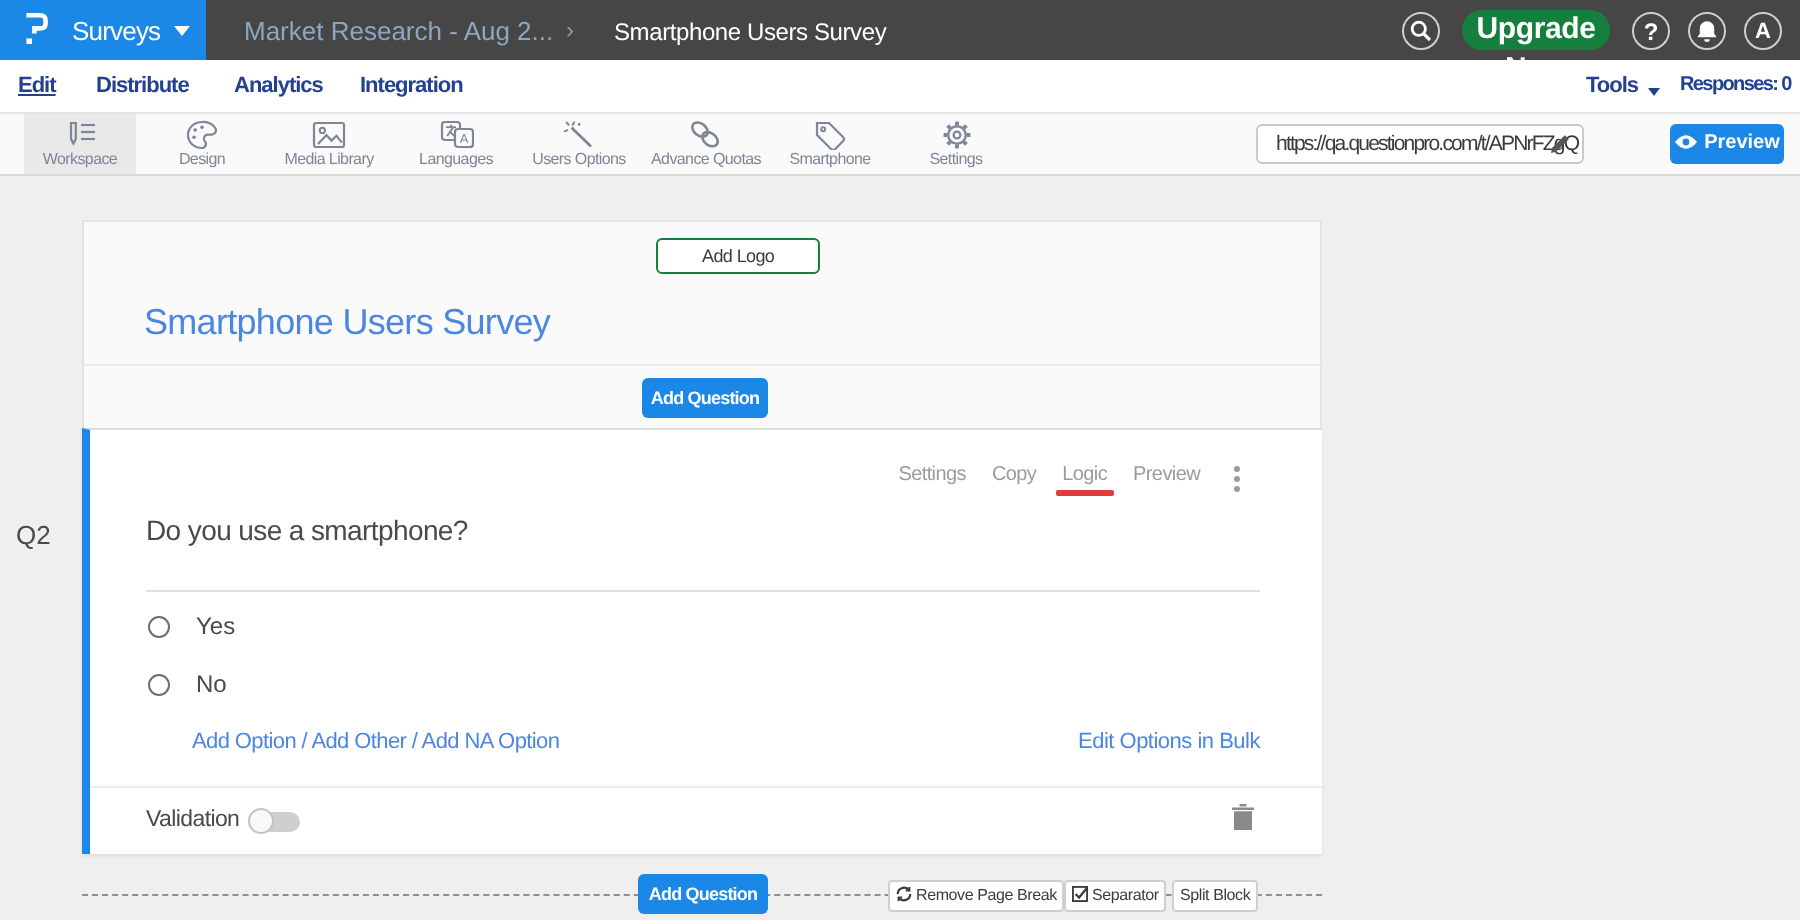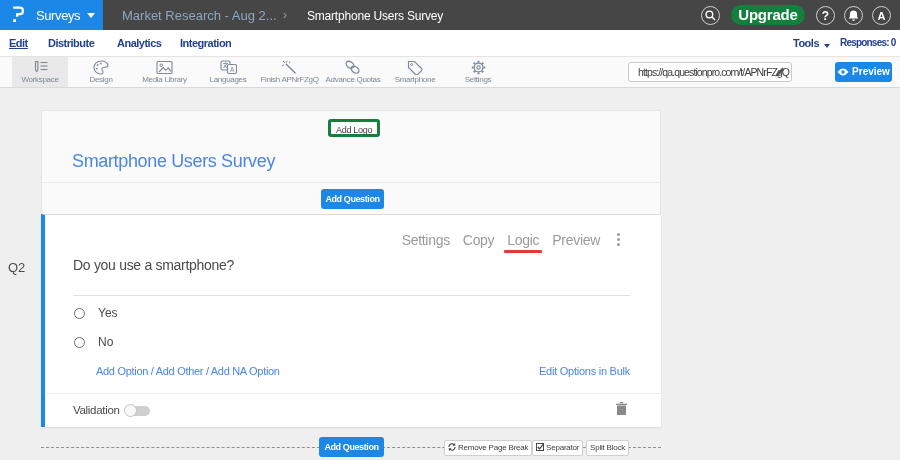--- a/index.html
+++ b/index.html
@@ -27,27 +27,27 @@
   .titem { position:absolute; top:0; height:30px; text-align:center; color:#7d8798; }
   .titem svg { display:block; margin:3px auto 0; }
   .tlabel { font-size:8px; letter-spacing:-0.3px; display:block; margin-top:0px; }
   .urlbox { position:absolute; left:628px; top:5px; width:164px; height:20px; background:#fff; border:1px solid #c9c9c9; border-radius:3px; font-size:10.5px; letter-spacing:-0.9px; color:#3c3c3c; line-height:18px; padding-left:9px; white-space:nowrap; overflow:hidden; }
   .previewbtn { position:absolute; left:835px; top:5px; width:57px; height:20px; background:#1b87e6; border-radius:3px; color:#fff; font-size:10px; font-weight:bold; text-align:center; line-height:20px; }
 
   
   .content { position:absolute; left:0; top:88px; width:900px; height:372px; background:#efefef; }
   .card { position:absolute; left:41px; top:22px; width:620px; }
   .cardhead { position:relative; width:620px; height:73px; background:#fafafa; border:1px solid #e4e4e4; border-bottom:1px solid #ebebeb; }
-  .addlogo { position:absolute; left:286px; top:8px; height:18px; padding:0 5px; background:#fff; border:3px solid #15803d; border-radius:3px; font-size:9px; letter-spacing:-0.3px; color:#3c3c3c; line-height:16px; }
+  .addlogo { position:absolute; left:286px; top:8px; height:18px; padding:0 22px; background:#fff; border:1px solid #15803d; border-radius:3px; font-size:9px; letter-spacing:-0.3px; color:#3c3c3c; line-height:16px; }
   .title { position:absolute; left:30px; top:40px; font-size:18px; letter-spacing:-0.35px; color:#4a86e2; white-space:nowrap; }
   .addqrow { position:relative; width:620px; height:31px; background:#fafafa; border-left:1px solid #e4e4e4; border-right:1px solid #e4e4e4; }
   .addqbtn { position:absolute; background:#1b87e6; border-radius:3px; color:#fff; font-size:9px; letter-spacing:-0.4px; font-weight:bold; text-align:center; white-space:nowrap; }
   .addq-top { left:279px; top:6px; width:63px; height:20px; line-height:20px; }
   .qblock { position:relative; width:620px; height:213px; background:#fff; border-left:4px solid #1b87e6; border-top:1px solid #ddd; box-shadow:0 1px 2px rgba(0,0,0,0.08); }
-  .tabs { position:absolute; right:61px; top:17px; font-size:14px; letter-spacing:-0.3px; color:#9b9b9b; white-space:nowrap; }
+  .tabs { position:absolute; right:61px; top:17px; font-size:10px; letter-spacing:-0.3px; color:#9b9b9b; white-space:nowrap; }
   .tabs span { margin-left:13px; }
   .logic { position:relative; }
   .logic:after { content:""; position:absolute; left:-3px; right:-3px; bottom:-4.5px; height:2.5px; background:#e03a3a; border-radius:1px; }
   .dots { position:absolute; right:41px; top:16px; }
   .dots i { display:block; width:3px; height:3px; border-radius:50%; background:#9b9b9b; margin:2px 0; }
   .qtext { position:absolute; left:28px; top:42px; width:557px; font-size:14px; letter-spacing:-0.3px; color:#4a4a4a; border-bottom:1px solid #e0e0e0; padding-bottom:22px; }
   .opt { position:absolute; left:29px; font-size:12px; color:#4a4a4a; }
   .radio { display:inline-block; width:11px; height:11px; border:1px solid #6e6e6e; border-radius:50%; vertical-align:middle; margin-right:13px; }
   .optlinks { position:absolute; left:51px; top:150px; font-size:11px; letter-spacing:-0.3px; color:#4a86e2; }
   .editbulk { position:absolute; right:31px; top:150px; font-size:11px; letter-spacing:-0.25px; color:#4a86e2; }
@@ -144,21 +144,21 @@
       <text x="9.9" y="11.5" font-size="6.5" fill="#7d8798" font-family="Liberation Sans">A</text>
     </svg>
     <span class="tlabel">Languages</span>
   </div>
   <div class="titem" style="left:259px; width:61px;">
     <svg width="17" height="15" viewBox="0 0 17 15">
       <path d="M6.5 5.5 L14.5 13.2 M4.8 3.8 l1.8 1.8" fill="none" stroke="#7d8798" stroke-width="1.4"></path>
       <path d="M2 1 l1.6 1.6 M6.2 0.8 l-1 2 M1 5.8 l2-0.9" fill="none" stroke="#7d8798" stroke-width="1"></path>
       <circle cx="8.6" cy="2.2" r="0.7" fill="#7d8798"></circle>
     </svg>
-    <span class="tlabel">Finish APNrFZgQ</span>
+    <span class="tlabel">Users Options</span>
   </div>
   <div class="titem" style="left:323px; width:60px;">
     <svg width="18" height="15" viewBox="0 0 18 15">
       <g fill="none" stroke="#7d8798" stroke-width="1.3">
         <ellipse cx="6" cy="4.8" rx="4.3" ry="3" transform="rotate(38 6 4.8)"></ellipse>
         <ellipse cx="11" cy="9.6" rx="4.3" ry="3" transform="rotate(38 11 9.6)"></ellipse>
       </g>
     </svg>
     <span class="tlabel">Advance Quotas</span>
   </div>

